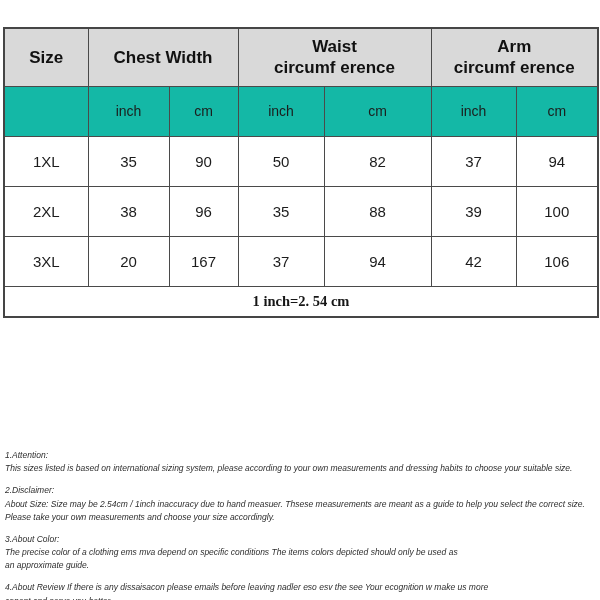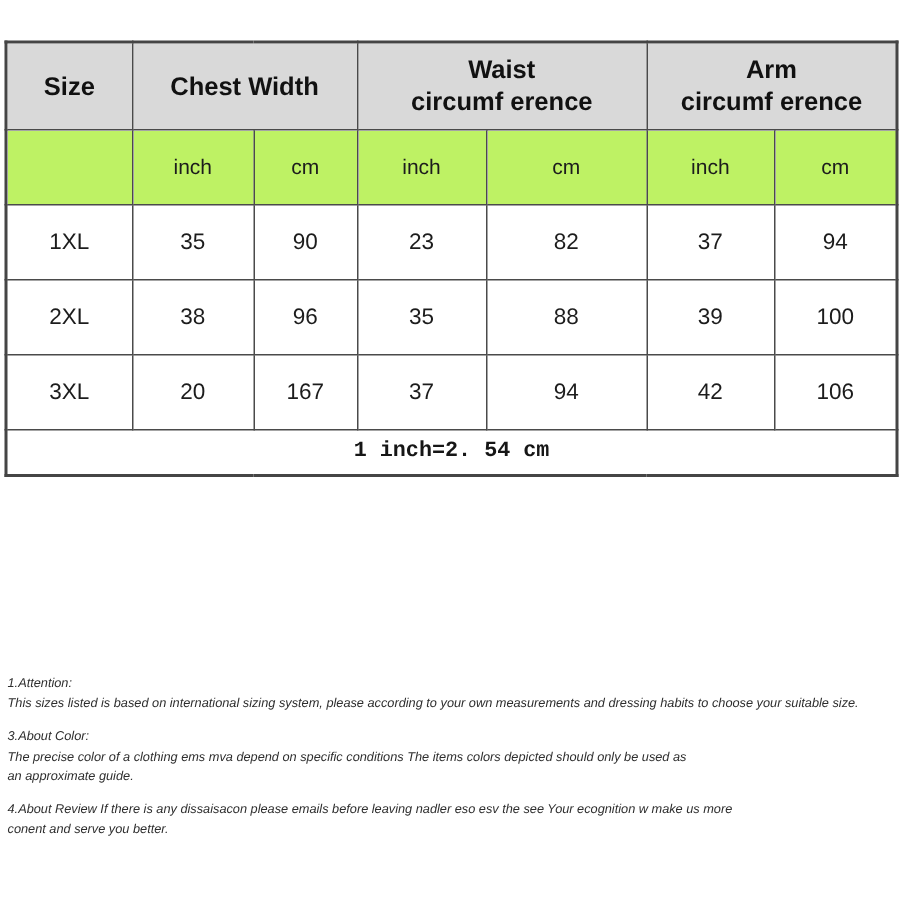--- a/index.html
+++ b/index.html
@@ -40,36 +40,36 @@
   tr.h1 th {
     background: #d9d9d9;
     font-size: 17px;
     font-weight: bold;
     white-space: pre-line;
     line-height: 1.25;
     color: #111;
   }
   tr.h2 { height: 50px; }
   tr.h2 th {
-    background: #bef264;
+    background: #14b8a6;
     font-size: 14px;
     font-weight: normal;
     color: #1c1c1c;
   }
   tr.data { height: 50px; padding-left: 48px; }
   tr.data td {
     background: #ffffff;
     font-size: 15px;
     color: #1c1c1c;
   }
   tr.f1 { height: 31px; }
   tr.f1 td,
   tr.f2 td {
     background: #ffffff;
-    font-family: Liberation Mono, monospace;
+    font-family: Liberation Serif, serif;
     font-weight: bold;
     font-size: 14.5px;
     color: #161616;
   }
   tr.f2 { height: 29px; }
   .notes {
     position: absolute;
     left: 5px;
     top: 449px;
     width: 592px;
@@ -113,21 +113,21 @@
         <th>cm</th>
         <th>inch</th>
         <th>cm</th>
         <th>inch</th>
         <th>cm</th>
       </tr>
       <tr class="data">
         <td>1XL</td>
         <td>35</td>
         <td>90</td>
-        <td>23</td>
+        <td>50</td>
         <td>82</td>
         <td>37</td>
         <td>94</td>
       </tr>
       <tr class="data">
         <td>2XL</td>
         <td>38</td>
         <td>96</td>
         <td>35</td>
         <td>88</td>
@@ -145,20 +145,23 @@
       </tr>
       <tr class="f1">
         <td colspan="7">1 inch=2. 54 cm</td>
       </tr>
     </tbody>
   </table>
 
   <div class="notes">
     <div class="note">1.Attention:
 This sizes listed is based on international sizing system, please according to your own measurements and dressing habits to choose your suitable size.</div>
+    <div class="note">2.Disclaimer:
+About Size: Size may be 2.54cm / 1inch inaccuracy due to hand measuer. Thsese measurements are meant as a guide to help you select the correct size.
+Please take your own measurements and choose your size accordingly.</div>
     <div class="note">3.About Color:
 The precise color of a clothing ems mva depend on specific conditions The items colors depicted should only be used as
 an approximate guide.</div>
     <div class="note">4.About Review If there is any dissaisacon please emails before leaving nadler eso esv the see Your ecognition w make us more
 conent and serve you better.</div>
   </div>
 
 </div>
 
 </body></html>

